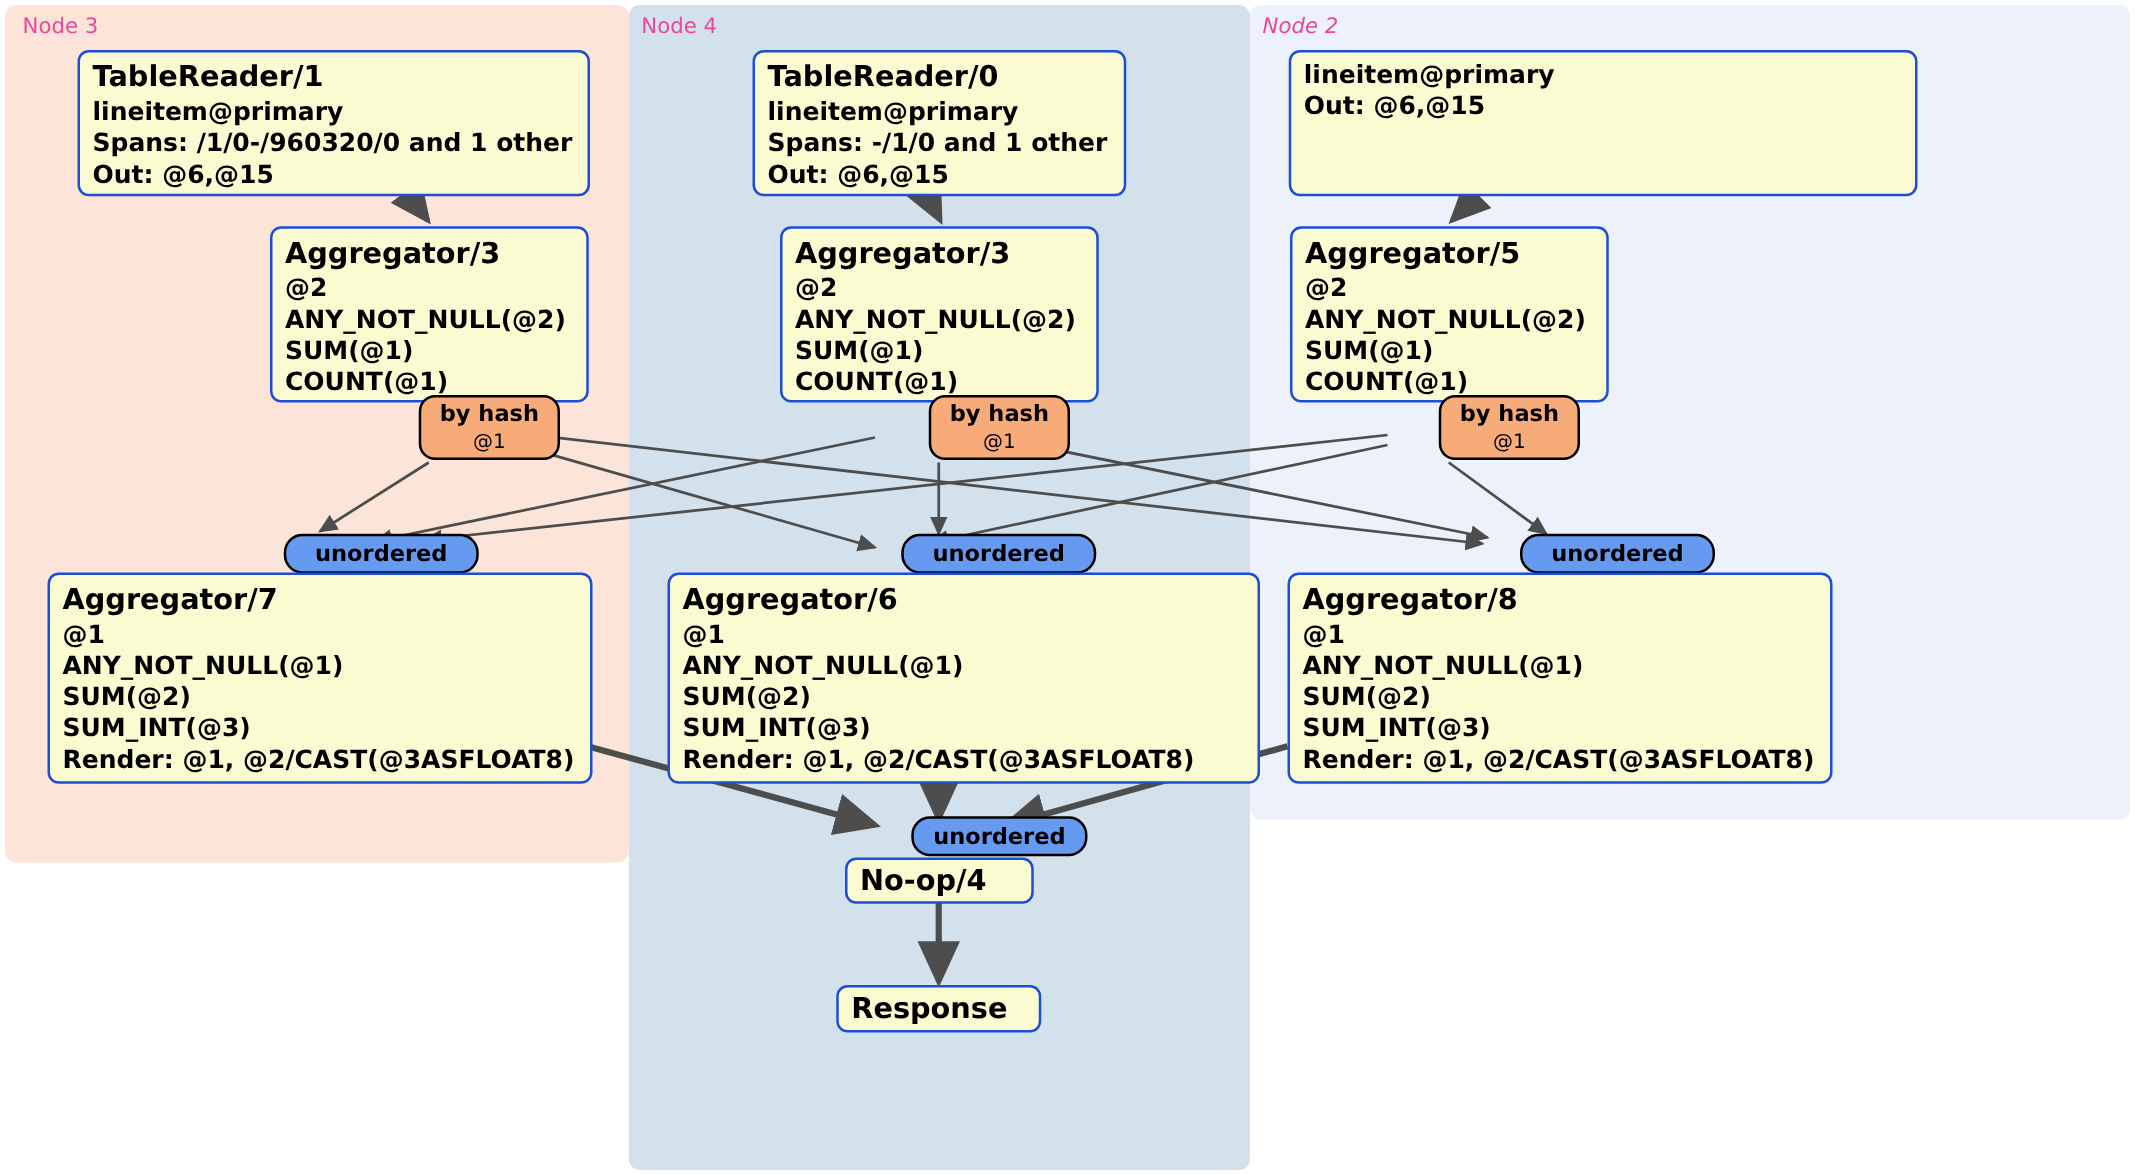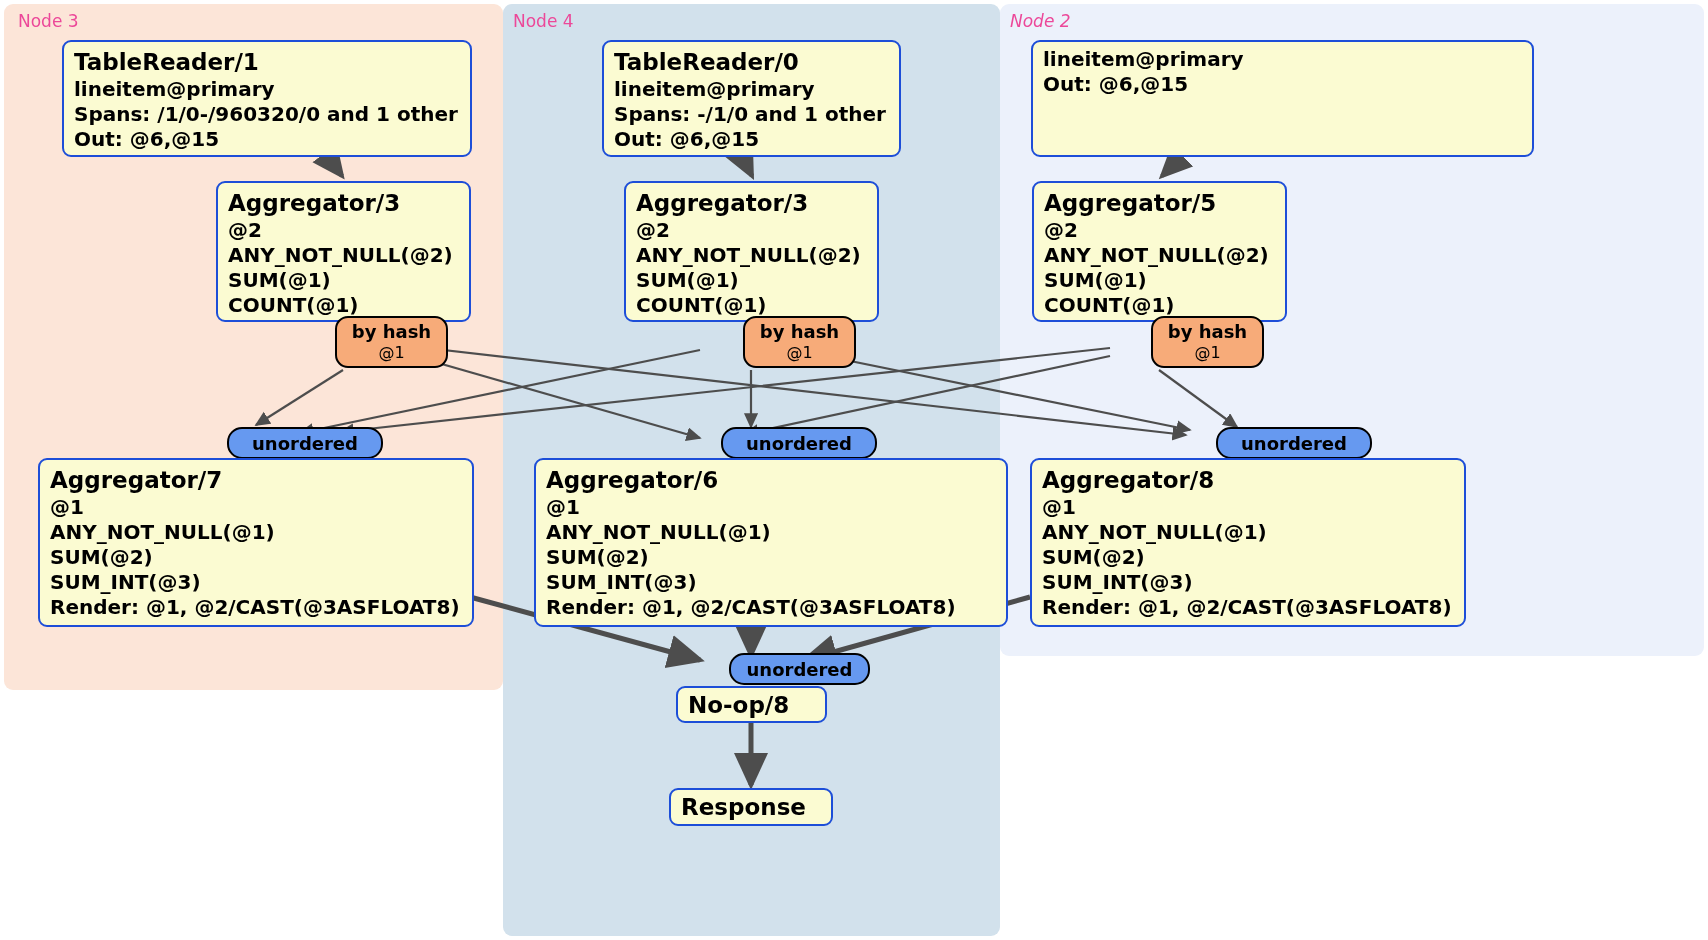--- a/index.html
+++ b/index.html
@@ -176,20 +176,20 @@
     <span class="ln">SUM(@2)</span>
     <span class="ln">SUM_INT(@3)</span>
     <span class="ln">Render: @1, @2/CAST(@3ASFLOAT8)</span>
   </div>
 
   <div class="pill pill-unord" style="left:681px;top:653px;width:141px;height:32px;">
     <span>unordered</span>
   </div>
 
   <div class="box" style="left:676px;top:686px;width:151px;height:37px;padding:2px 10px;">
-    <span class="ttl">No-op/8</span>
+    <span class="ttl">No-op/4</span>
   </div>
 
   <div class="box" style="left:669px;top:788px;width:164px;height:38px;padding:2px 10px;">
     <span class="ttl">Response</span>
   </div>
 
 </div>
 
 </body></html>

